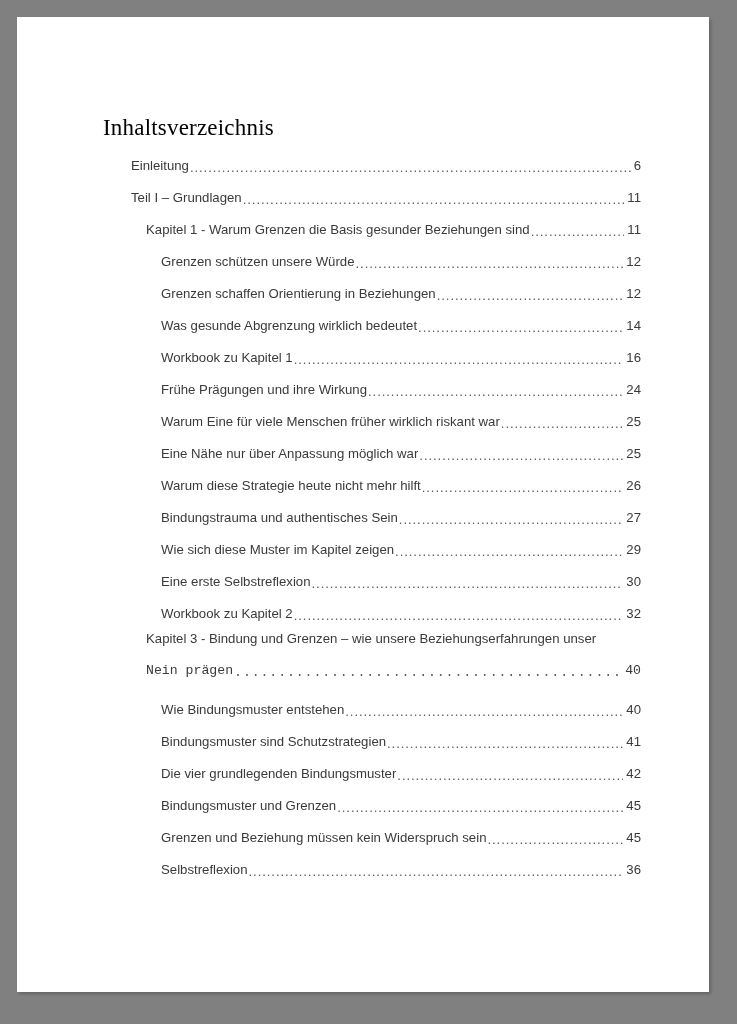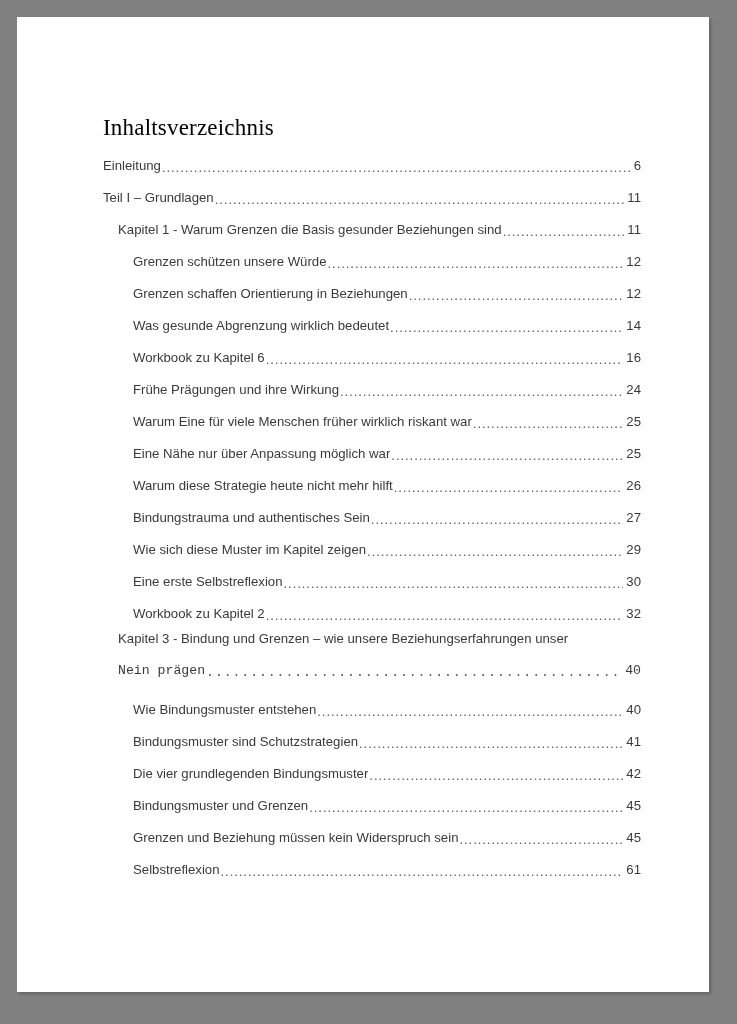--- a/index.html
+++ b/index.html
@@ -47,20 +47,21 @@
   }
 
   .toc-entry {
     display: flex;
     align-items: flex-end;
     height: 32px;
     font-size: 13.2px;
     color: #3a3a3a;
     line-height: 1.28;
     white-space: nowrap;
+    margin-left: 28px;
   }
 
   .toc-entry.wrapped {
     display: block;
     height: 64px;
     white-space: normal;
     line-height: 32px;
   }
 
   .toc-entry.lvl1 { padding-left: 0px; }
@@ -143,21 +144,21 @@
         <span class="entry-label">Grenzen schaffen Orientierung in Beziehungen</span>
         <span class="entry-leader"></span>
         <span class="entry-page">12</span>
       </div>
       <div class="toc-entry lvl3">
         <span class="entry-label">Was gesunde Abgrenzung wirklich bedeutet</span>
         <span class="entry-leader"></span>
         <span class="entry-page">14</span>
       </div>
       <div class="toc-entry lvl3">
-        <span class="entry-label">Workbook zu Kapitel 6</span>
+        <span class="entry-label">Workbook zu Kapitel 1</span>
         <span class="entry-leader"></span>
         <span class="entry-page">16</span>
       </div>
       <div class="toc-entry lvl3">
         <span class="entry-label">Frühe Prägungen und ihre Wirkung</span>
         <span class="entry-leader"></span>
         <span class="entry-page">24</span>
       </div>
       <div class="toc-entry lvl3">
         <span class="entry-label">Warum Eine für viele Menschen früher wirklich riskant war</span>
@@ -223,16 +224,16 @@
         <span class="entry-page">45</span>
       </div>
       <div class="toc-entry lvl3">
         <span class="entry-label">Grenzen und Beziehung müssen kein Widerspruch sein</span>
         <span class="entry-leader"></span>
         <span class="entry-page">45</span>
       </div>
       <div class="toc-entry lvl3">
         <span class="entry-label">Selbstreflexion</span>
         <span class="entry-leader"></span>
-        <span class="entry-page">61</span>
+        <span class="entry-page">36</span>
       </div>
     </div>
 </div>
 
 </body></html>

